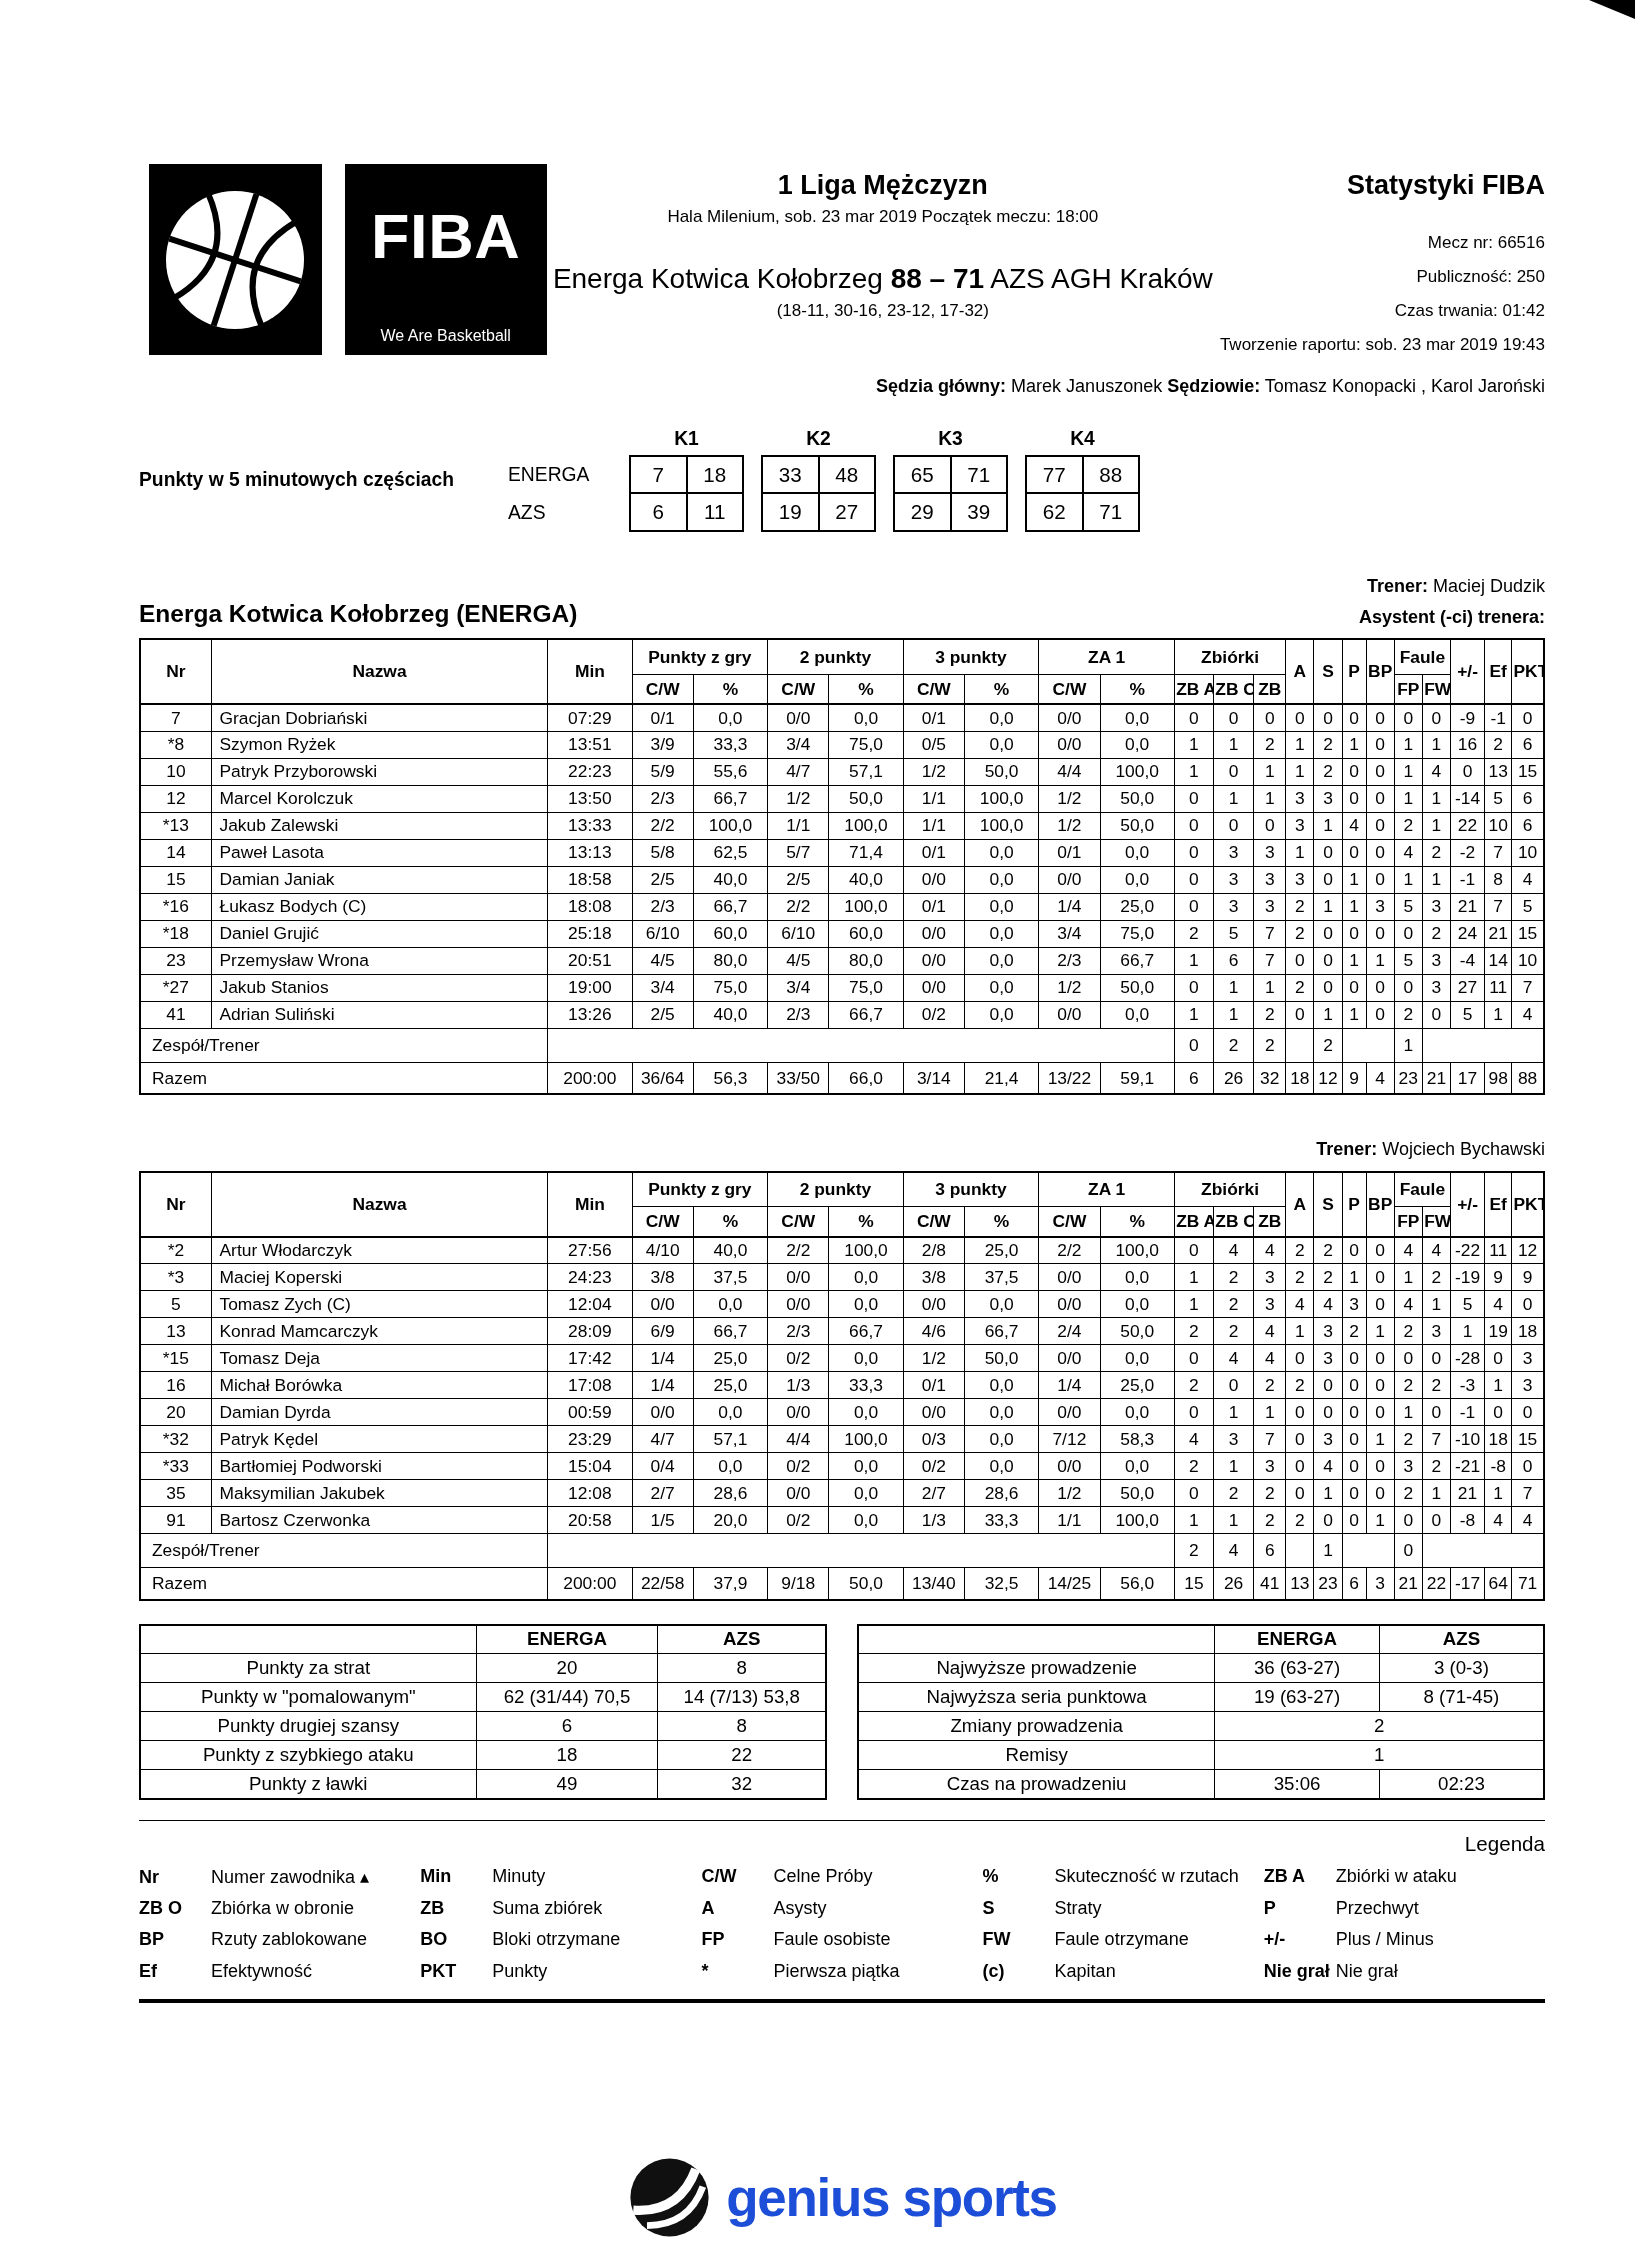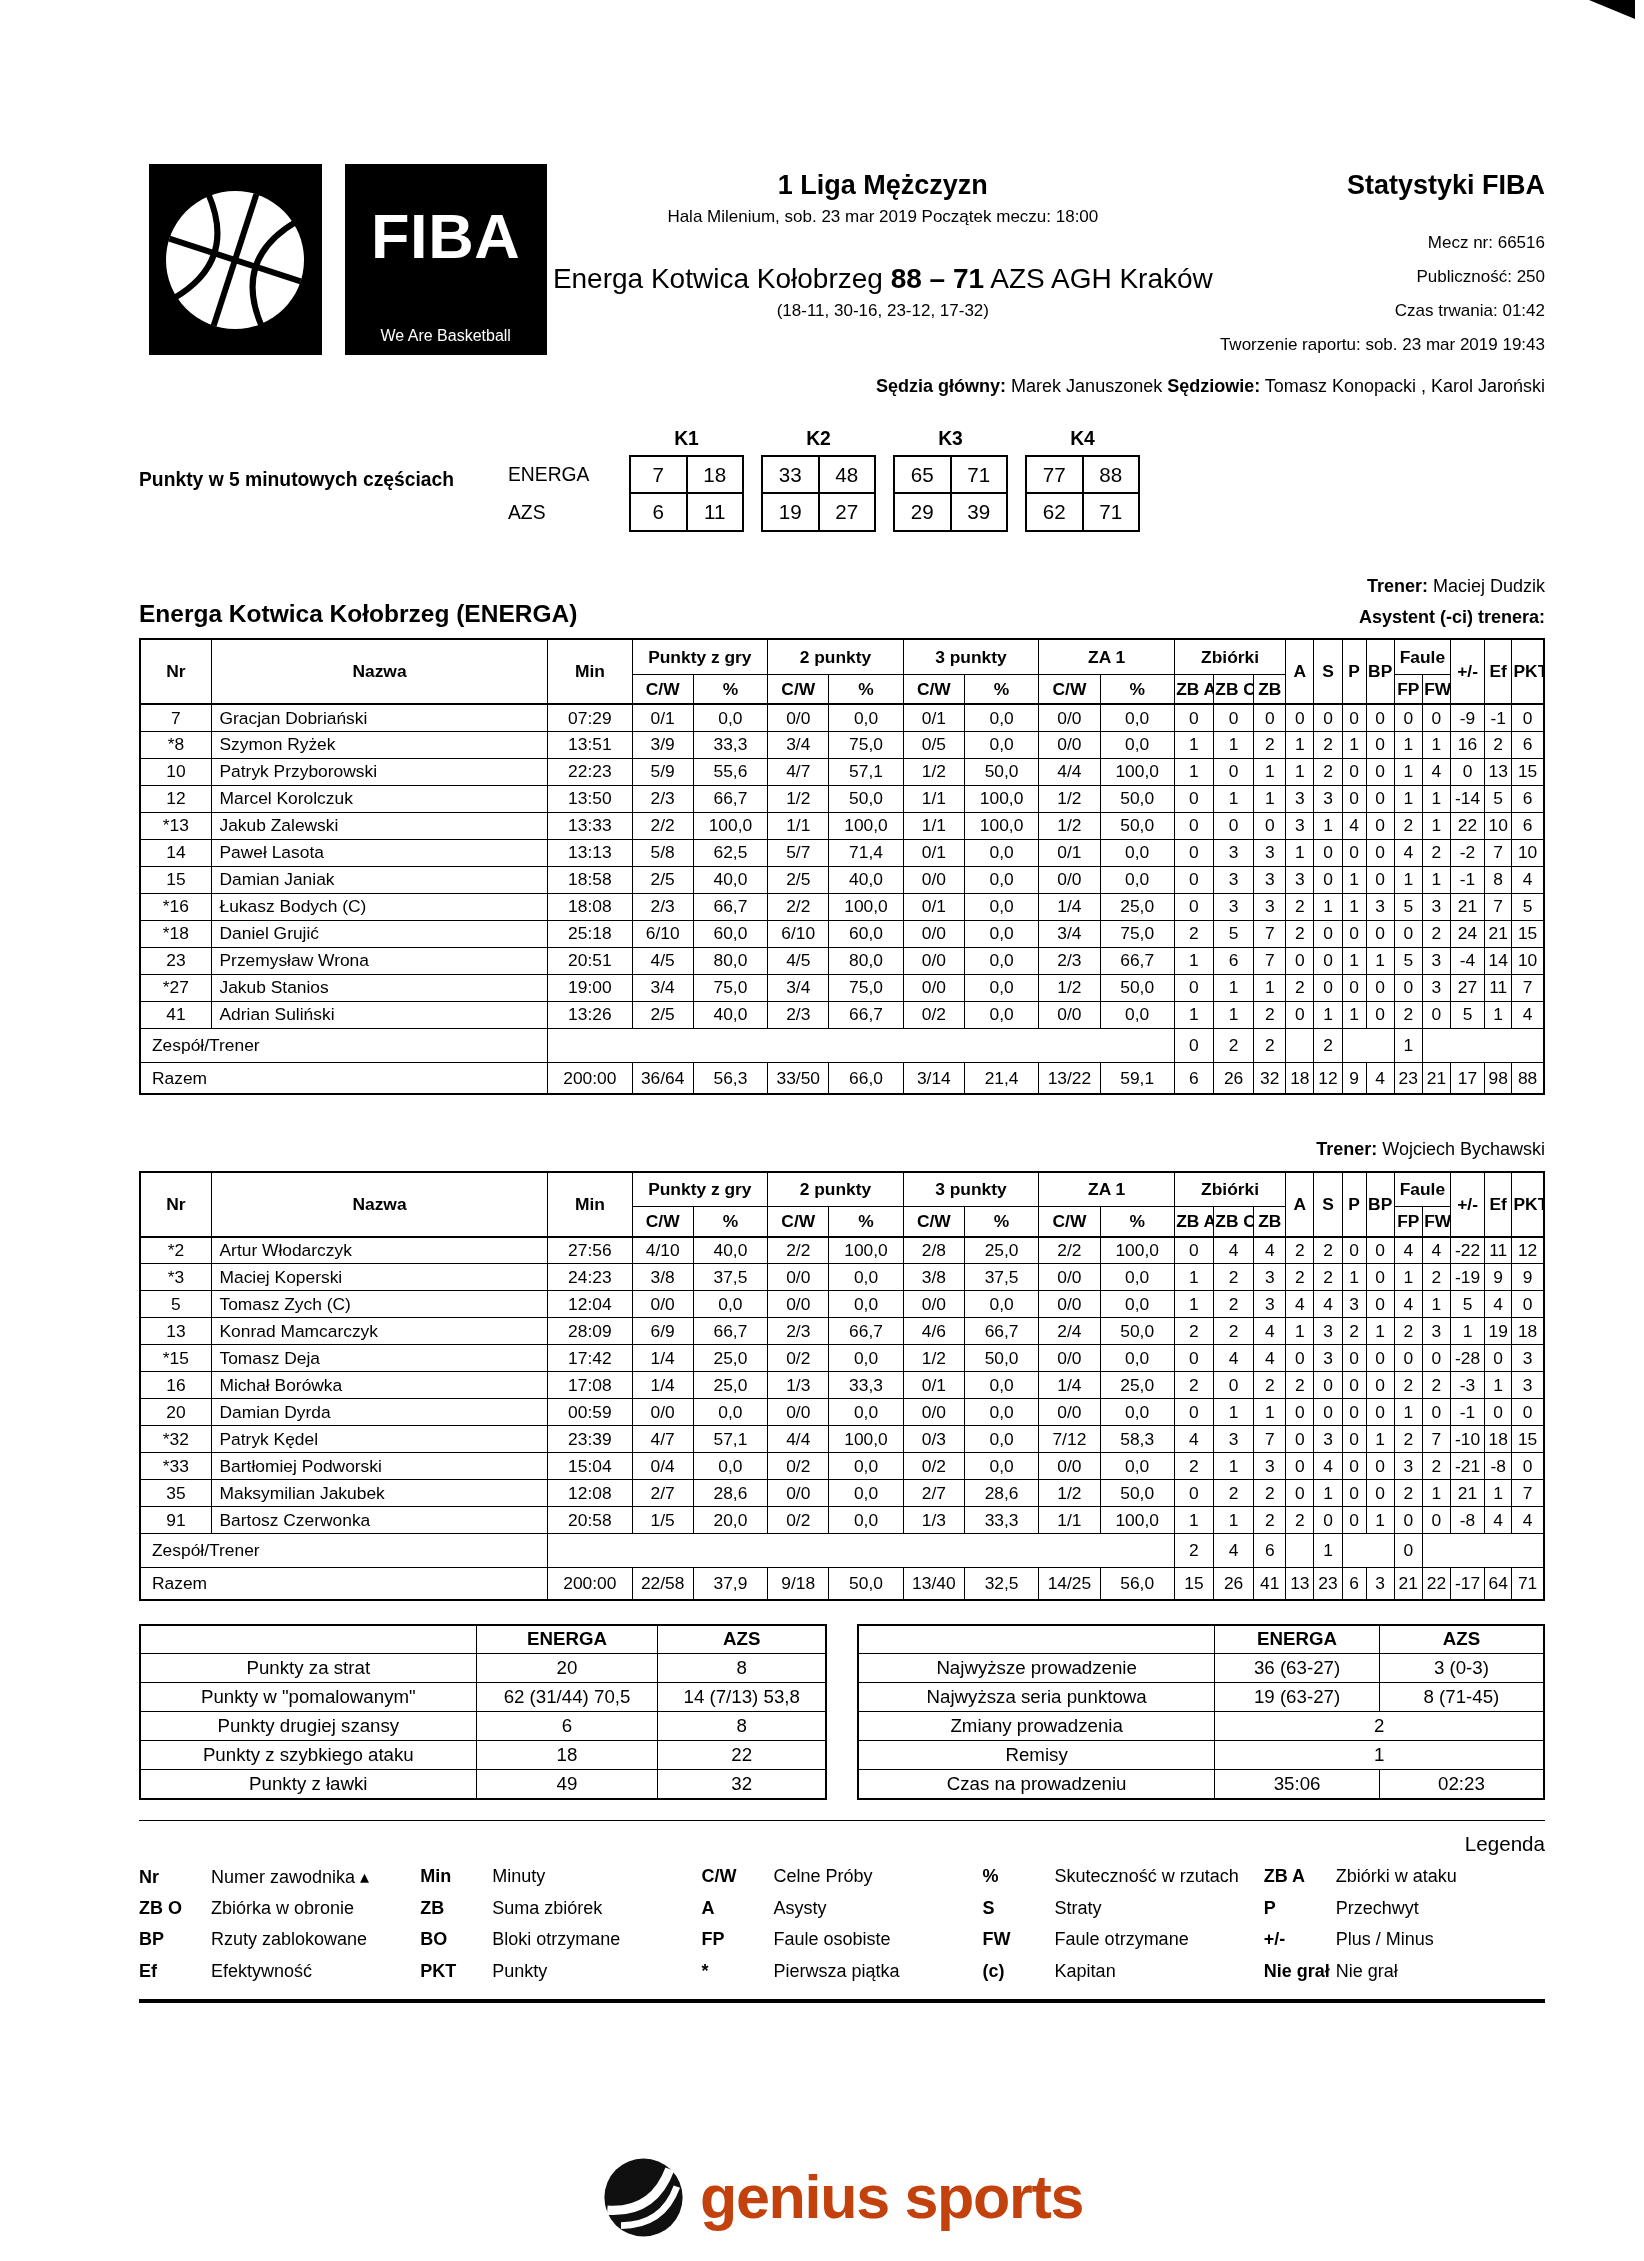--- a/index.html
+++ b/index.html
@@ -70,21 +70,21 @@
   
   hr.thin { border:none; border-top:1.9px solid #000; margin:20.6px 0 0; }
   hr.thick { border:none; border-top:4.5px solid #000; margin:17px 0 0; }
   .legend-title { font-size:20.6px; margin-top:10.3px;text-align:right; }
   .legend-grid { display:grid; grid-template-columns:repeat(5,1fr); row-gap:10.3px; margin-top:10.3px; font-size:18px; }
   .legend-item { display:flex; align-items:baseline; }
   .legend-item .abbr { font-weight:bold; width:72px; flex:none; }
 
   
   .brand-footer { display:flex; justify-content:center; align-items:center; gap:14px; margin-top:152px; }
-  .brand-text { font-size:61px; font-weight:bold; letter-spacing:-1.3px; color:#c2410c; }
+  .brand-text { font-size:53px; font-weight:bold; letter-spacing:-1.3px; color:#1d4ed8; }
 </style>
 </head>
 <body>
 
 <div class="corner-mark"></div>
 
 <div class="content">
 
   <header class="top">
     <div class="fiba">
@@ -833,21 +833,21 @@
             <td>0</td>
             <td>1</td>
             <td>0</td>
             <td>-1</td>
             <td>0</td>
             <td>0</td>
           </tr>
           <tr>
             <td>*32</td>
             <td>Patryk Kędel</td>
-            <td>23:39</td>
+            <td>23:29</td>
             <td>4/7</td>
             <td>57,1</td>
             <td>4/4</td>
             <td>100,0</td>
             <td>0/3</td>
             <td>0,0</td>
             <td>7/12</td>
             <td>58,3</td>
             <td>4</td>
             <td>3</td>

